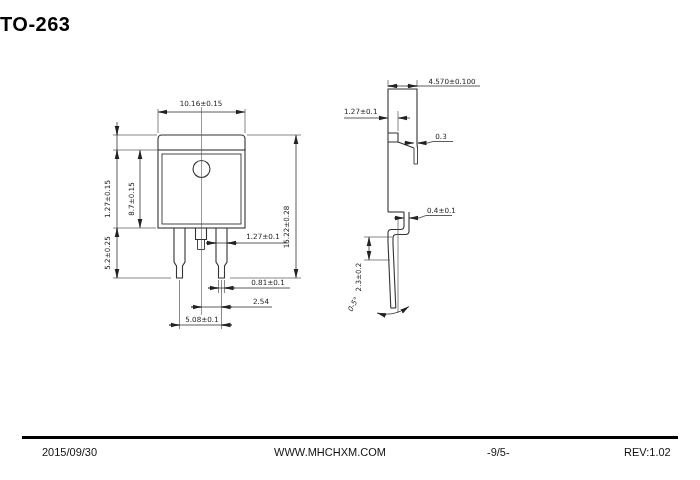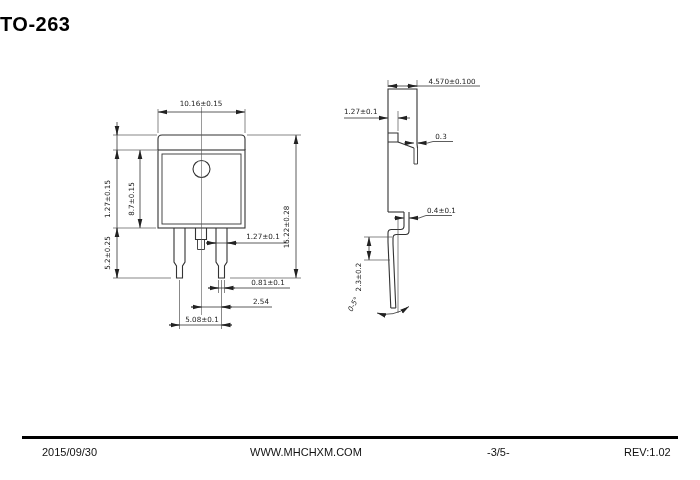--- a/index.html
+++ b/index.html
@@ -5,21 +5,21 @@
   html,body{margin:0;padding:0;background:#fff;}
   .page{position:relative;width:700px;height:480px;background:#ffffff;overflow:hidden;
         font-family:"Liberation Sans","DejaVu Sans",sans-serif;}
   .title{position:absolute;left:0;top:13px;width:622px;text-align:left;
          font-size:20px;font-weight:bold;color:#000;letter-spacing:.5px;}
   svg{position:absolute;left:0;top:0;}
   svg text{font-family:"DejaVu Sans","Liberation Sans",sans-serif;font-size:7.2px;fill:#222;}
   .footer-rule{position:absolute;left:22px;top:436px;width:656px;height:3px;background:#000;}
   .footer-text{position:absolute;top:446px;font-size:11px;color:#111;}
   .f-date{left:42px;}
-  .f-site{left:250px;width:160px;text-align:left;}
+  .f-site{left:250px;width:160px;text-align:center;}
   .f-page{left:487px;}
   .f-rev{left:624px;}
 </style>
 </head>
 <body>
 
 <div class="page">
 
   <div class="title">TO-263</div>
 
@@ -166,16 +166,16 @@
       <text x="441" y="139" text-anchor="middle">0.3</text>
       <text x="427" y="213" text-anchor="start">0.4±0.1</text>
       <text transform="translate(361,277) rotate(-90)" text-anchor="middle">2.3±0.2</text>
       <text transform="translate(352,312) rotate(-62)" text-anchor="start" font-style="italic">0-5°</text>
     </g>
   </svg>
 
   <div class="footer-rule"></div>
   <div class="footer-text f-date">2015/09/30</div>
   <div class="footer-text f-site">WWW.MHCHXM.COM</div>
-  <div class="footer-text f-page">-3/5-</div>
+  <div class="footer-text f-page">-9/5-</div>
   <div class="footer-text f-rev">REV:1.02</div>
 
 </div>
 
 </body></html>

